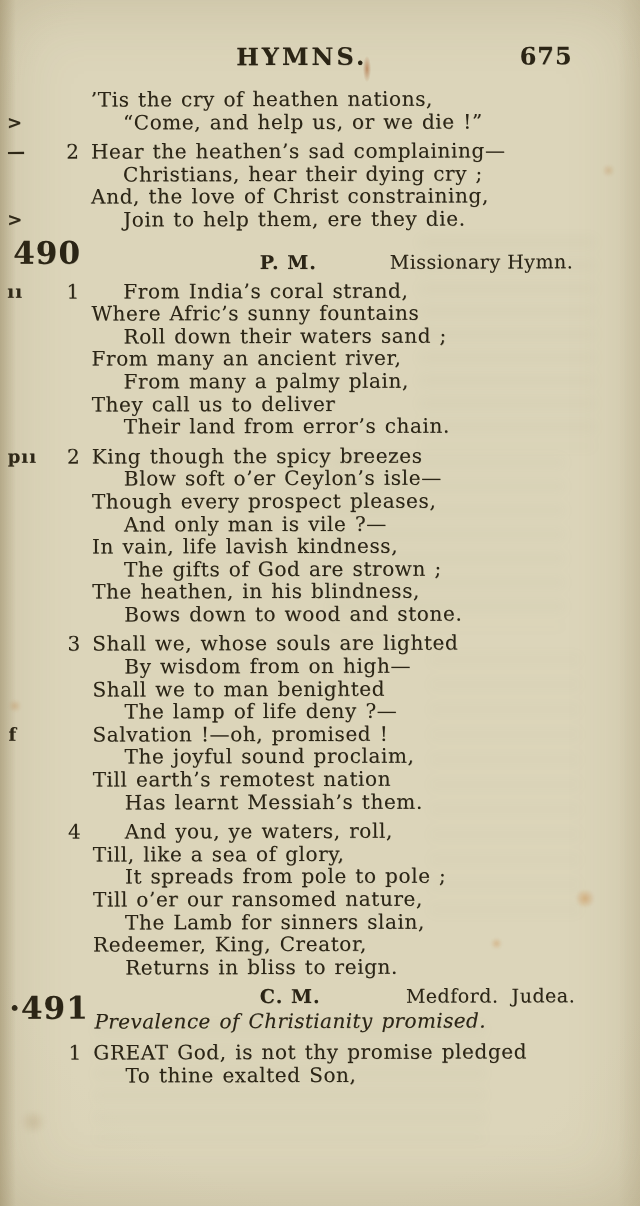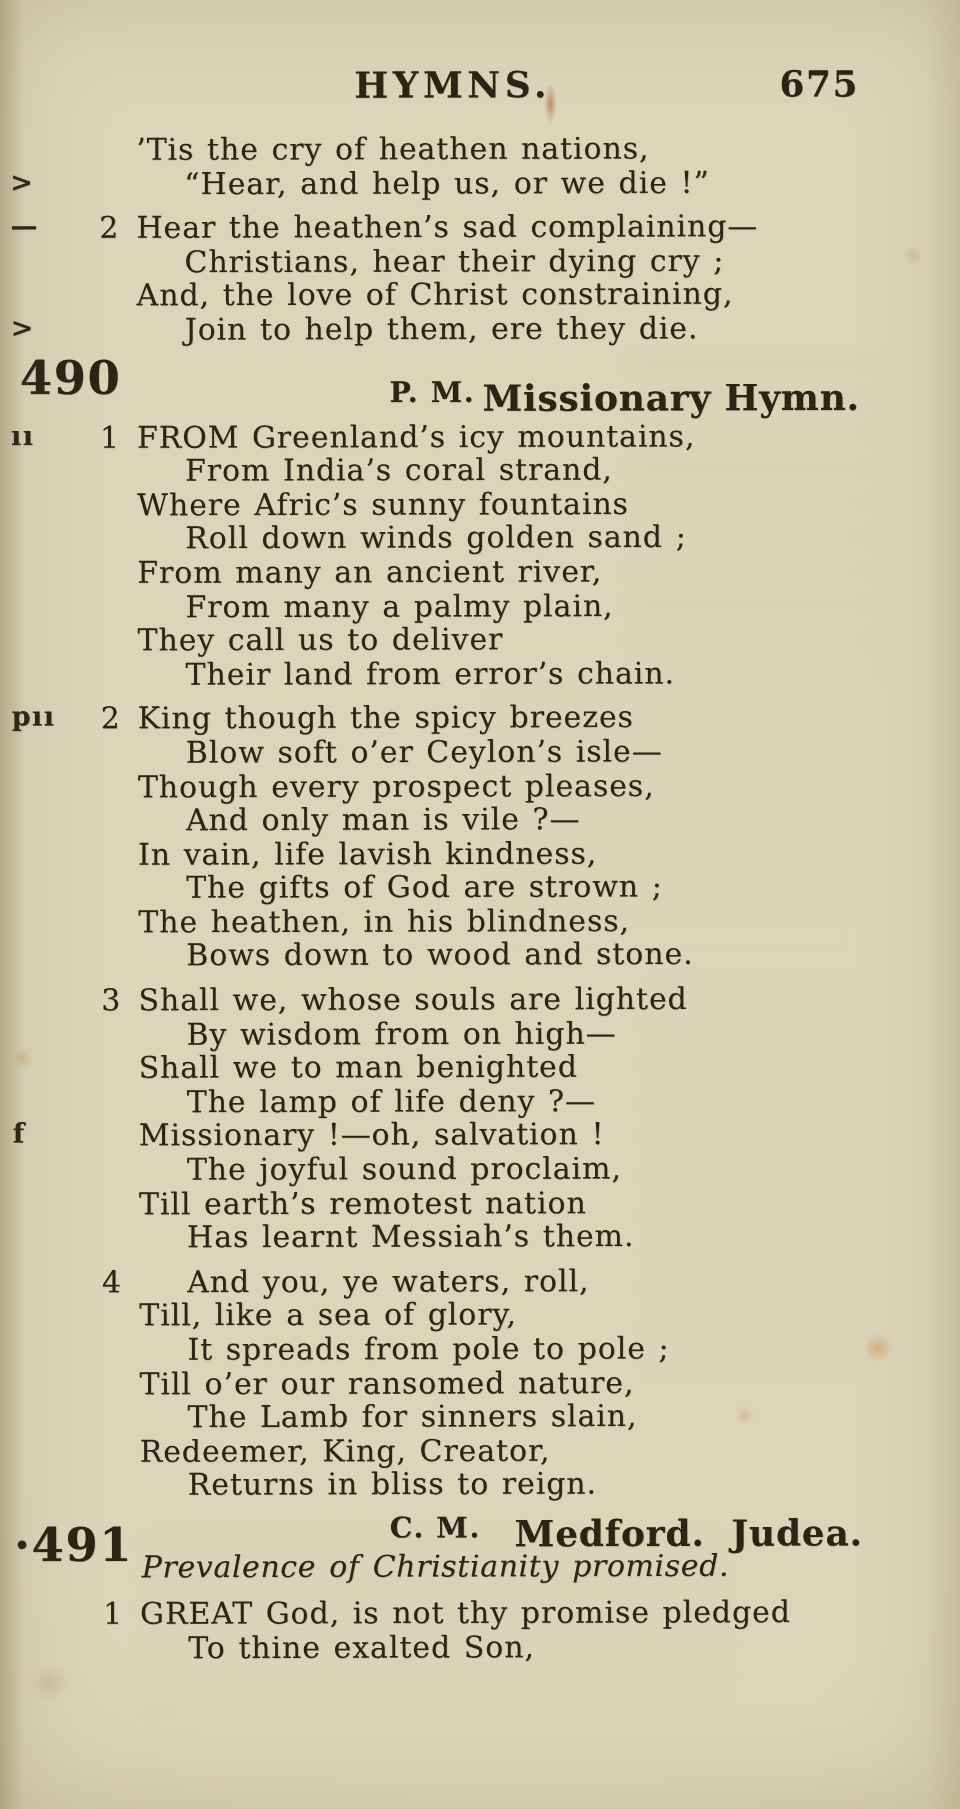--- a/index.html
+++ b/index.html
@@ -50,21 +50,21 @@
     font-size: 31px; font-weight: bold; letter-spacing: 1px;
   }
   .hymn-heading.with-subtitle .num { top: 4px; left: 8px; }
   .meter {
     position: absolute; left: 0; right: 0; top: 13px; text-align: center;
     font-size: 19px; font-weight: bold; letter-spacing: 1px;
   }
   .hymn-heading.with-subtitle .meter { top: 0px; }
   .tunes {
     position: absolute; right: 4px; top: 13px;
-    font-size: 24px; font-weight: bold; white-space: pre; letter-spacing: 0.5px;
+    font-size: 19px; font-weight: normal; white-space: pre; letter-spacing: 0.5px;
   }
   .hymn-heading.with-subtitle .tunes { top: 0px; }
   .subtitle {
     position: absolute; left: 0; right: 0; top: 24px; text-align: center;
     font-style: italic; font-size: 20px; letter-spacing: 0.4px; word-spacing: 2px;
   }
   
   .stain, .bleed { position: absolute; pointer-events: none; }
   #stain-red {
     left: 363px; top: 56px; width: 8px; height: 26px; border-radius: 50% / 42%;
@@ -111,21 +111,21 @@
       <span class="running-title">HYMNS.</span>
       <span class="page-num">675</span>
     </div>
     <div id="content-blocks">
         <div class="stanza">
           <div class="line">
             <span class="text indent-0">’Tis the cry of heathen nations,</span>
           </div>
           <div class="line">
             <span class="mark">&gt;</span>
-            <span class="text indent-1">“Hear, and help us, or we die !”</span>
+            <span class="text indent-1">“Come, and help us, or we die !”</span>
           </div>
         </div>
         <div class="stanza">
           <div class="line">
             <span class="mark">—</span>
             <span class="vnum">2</span>
             <span class="text indent-0">Hear the heathen’s sad complaining—</span>
           </div>
           <div class="line">
             <span class="text indent-1">Christians, hear their dying cry ;</span>
@@ -140,30 +140,29 @@
         </div>
         <div class="hymn-heading">
           <span class="num">490</span>
           <span class="meter">P. M.</span>
           <span class="tunes">Missionary Hymn.</span>
         </div>
         <div class="stanza">
           <div class="line">
             <span class="mark">ıı</span>
             <span class="vnum">1</span>
-            <span class="text indent-0">FROM Greenland’s icy mountains,</span>
           </div>
           <div class="line">
             <span class="text indent-1">From India’s coral strand,</span>
           </div>
           <div class="line">
             <span class="text indent-0">Where Afric’s sunny fountains</span>
           </div>
           <div class="line">
-            <span class="text indent-1">Roll down winds golden sand ;</span>
+            <span class="text indent-1">Roll down their waters sand ;</span>
           </div>
           <div class="line">
             <span class="text indent-0">From many an ancient river,</span>
           </div>
           <div class="line">
             <span class="text indent-1">From many a palmy plain,</span>
           </div>
           <div class="line">
             <span class="text indent-0">They call us to deliver</span>
           </div>
@@ -208,21 +207,21 @@
             <span class="text indent-1">By wisdom from on high—</span>
           </div>
           <div class="line">
             <span class="text indent-0">Shall we to man benighted</span>
           </div>
           <div class="line">
             <span class="text indent-1">The lamp of life deny ?—</span>
           </div>
           <div class="line">
             <span class="mark">f</span>
-            <span class="text indent-0">Missionary !—oh, salvation !</span>
+            <span class="text indent-0">Salvation !—oh, promised !</span>
           </div>
           <div class="line">
             <span class="text indent-1">The joyful sound proclaim,</span>
           </div>
           <div class="line">
             <span class="text indent-0">Till earth’s remotest nation</span>
           </div>
           <div class="line">
             <span class="text indent-1">Has learnt Messiah’s them.</span>
           </div>

